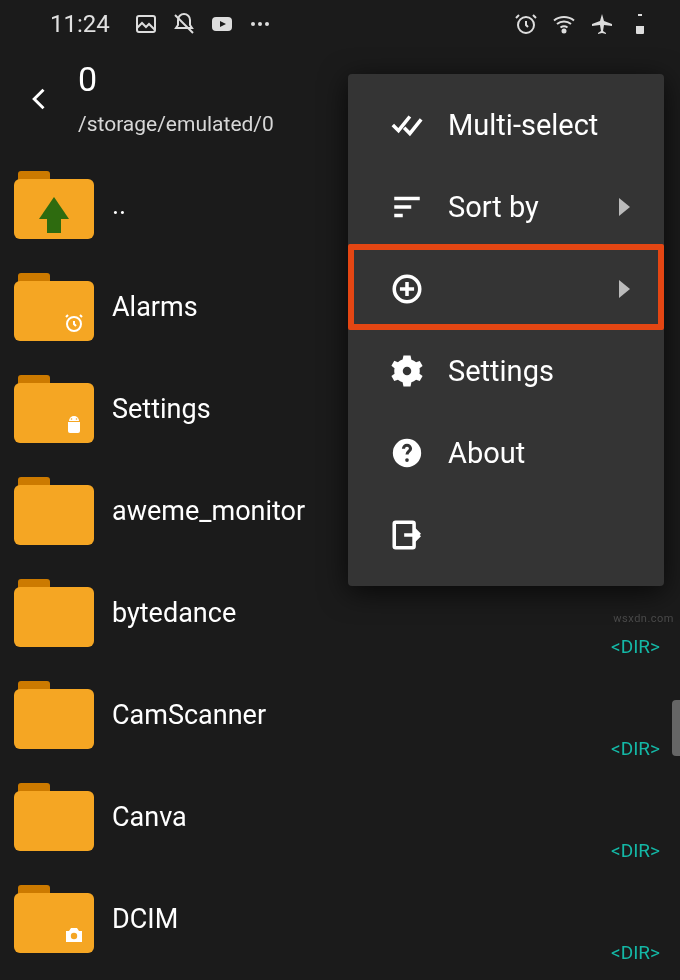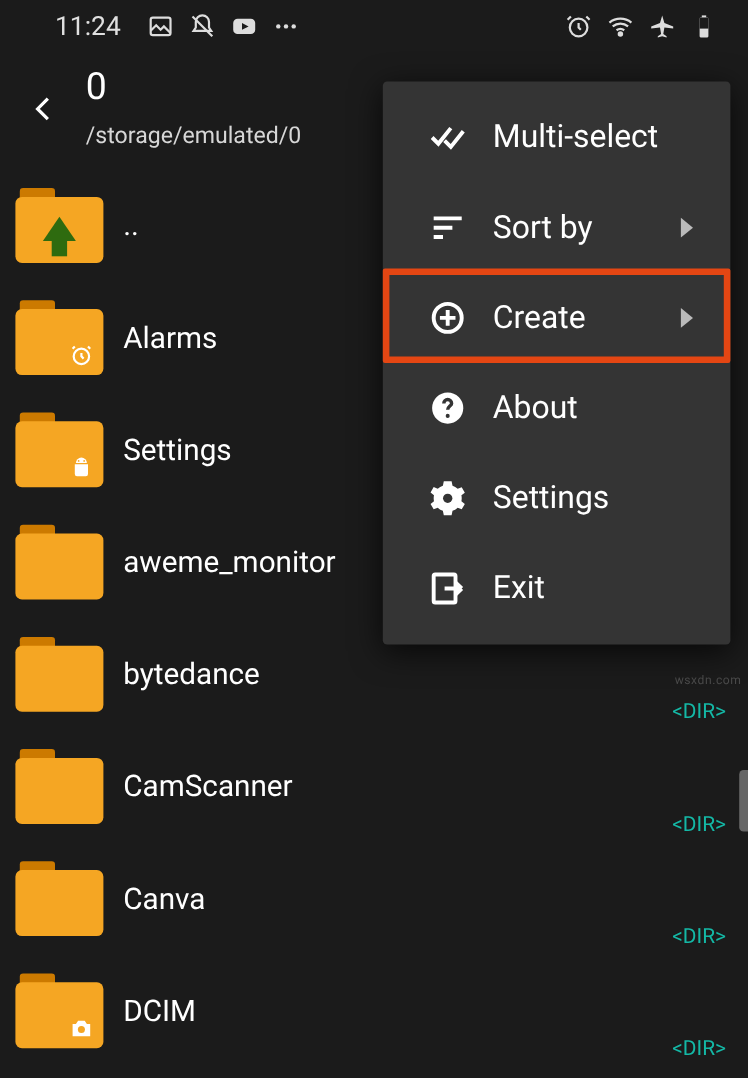--- a/index.html
+++ b/index.html
@@ -222,48 +222,46 @@
       <div class="mi-label">Sort by</div>
       <div class="chevron"></div>
     </div>
     <div class="menu-item">
       <div class="mi-icon">
         <svg viewBox="0 0 24 24" fill="none" stroke="#fff" stroke-width="2.5">
           <circle cx="12" cy="12" r="9"></circle>
           <path d="M12 7v10M7 12h10"></path>
         </svg>
       </div>
-      <div class="mi-label">Create</div>
       <div class="chevron"></div>
     </div>
     <div class="highlight" style="left: 0px; right: 0px; top: 170px; height: 86px;"></div>
+    <div class="menu-item">
+      <div class="mi-icon">
+        <svg viewBox="0 0 24 24" fill="#fff">
+          <path d="M12 8a4 4 0 100 8 4 4 0 000-8zm9 4a8.9 8.9 0 00-.2-1.9l2.2-1.7-2-3.5-2.6 1a9 9 0 00-3.3-1.9L14.5 1h-5l-.6 2.9a9 9 0 00-3.3 1.9l-2.6-1-2 3.5 2.2 1.7A8.9 8.9 0 003 12c0 .65.07 1.28.2 1.9L1 15.6l2 3.5 2.6-1a9 9 0 003.3 1.9l.6 2.9h5l.6-2.9a9 9 0 003.3-1.9l2.6 1 2-3.5-2.2-1.7c.13-.62.2-1.25.2-1.9z"></path>
+          <circle cx="12" cy="12" r="3" fill="#343434"></circle>
+        </svg>
+      </div>
+      <div class="mi-label">Settings</div>
+    </div>
     <div class="menu-item">
       <div class="mi-icon">
         <svg viewBox="0 0 24 24" fill="#fff">
           <circle cx="12" cy="12" r="10"></circle>
           <path d="M9.5 9a2.5 2.5 0 115 0c0 1.5-2.5 2-2.5 4" stroke="#343434" stroke-width="2.2" fill="none"></path>
           <circle cx="12" cy="17" r="1.3" fill="#343434"></circle>
         </svg>
       </div>
       <div class="mi-label">About</div>
     </div>
     <div class="menu-item">
       <div class="mi-icon">
-        <svg viewBox="0 0 24 24" fill="#fff">
-          <path d="M12 8a4 4 0 100 8 4 4 0 000-8zm9 4a8.9 8.9 0 00-.2-1.9l2.2-1.7-2-3.5-2.6 1a9 9 0 00-3.3-1.9L14.5 1h-5l-.6 2.9a9 9 0 00-3.3 1.9l-2.6-1-2 3.5 2.2 1.7A8.9 8.9 0 003 12c0 .65.07 1.28.2 1.9L1 15.6l2 3.5 2.6-1a9 9 0 003.3 1.9l.6 2.9h5l.6-2.9a9 9 0 003.3-1.9l2.6 1 2-3.5-2.2-1.7c.13-.62.2-1.25.2-1.9z"></path>
-          <circle cx="12" cy="12" r="3" fill="#343434"></circle>
-        </svg>
-      </div>
-      <div class="mi-label">Settings</div>
-    </div>
-    <div class="menu-item">
-      <div class="mi-icon">
         <svg viewBox="0 0 24 24" fill="none" stroke="#fff" stroke-width="2.5">
           <rect x="3" y="3" width="14" height="18" rx="1"></rect>
           <path d="M10 12h11m0 0l-4-4m4 4l-4 4"></path>
         </svg>
       </div>
-      <div class="mi-label">Exit</div>
     </div>
   </div>
 
 <div class="scrollhint"></div>
 <div class="watermark">wsxdn.com</div>
 
 </body></html>

